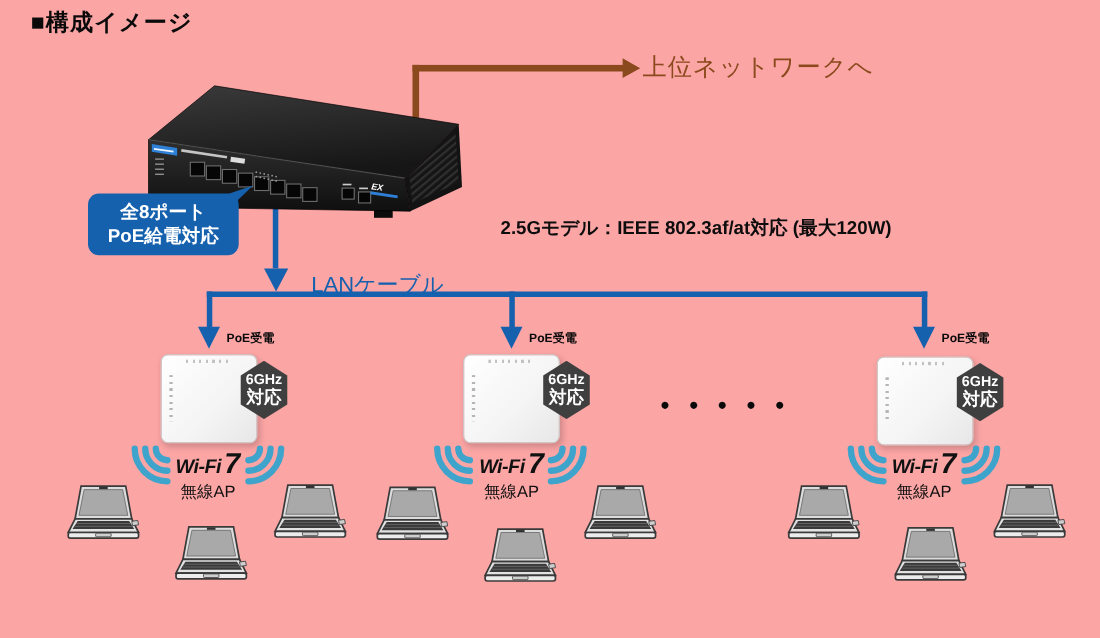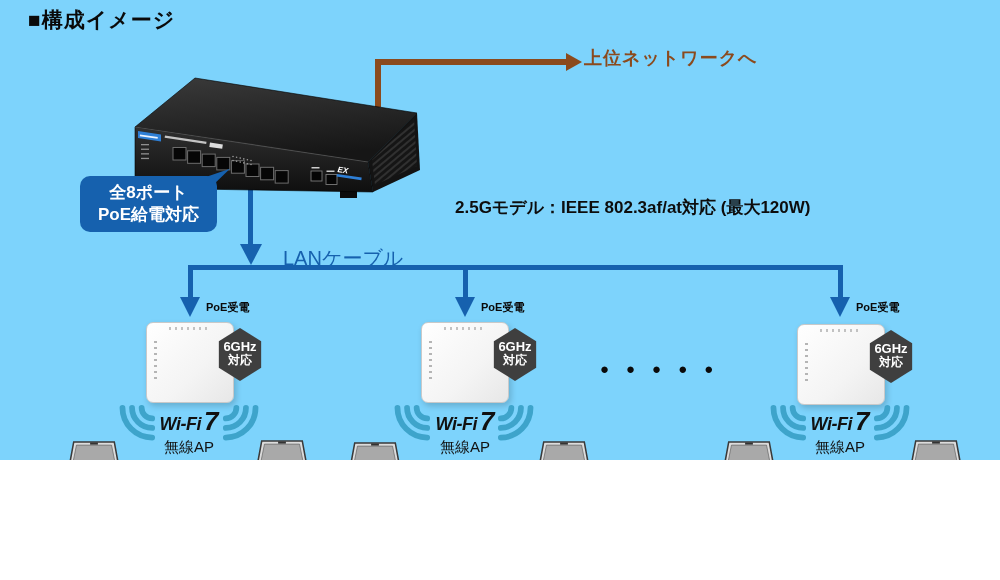--- a/index.html
+++ b/index.html
@@ -1,29 +1,29 @@
 <!DOCTYPE html>
 <html><head>
 <meta charset="utf-8">
 <style>
   html,body{margin:0;padding:0;background:#fff;}
-  .canvas{position:relative;width:1000px;height:460px;background:#7dd3fc;overflow:hidden;
+  .canvas{position:relative;width:1000px;height:580px;background:#fca5a5;overflow:hidden;
           font-family:"Liberation Sans","DejaVu Sans",sans-serif;color:#111;}
   .abs{position:absolute;}
 
   
   .page-title{left:28px;top:6px;font-size:21px;font-weight:700;letter-spacing:1px;color:#0a0a0a;}
 
   
   .up-v{left:375px;top:59px;width:6px;height:48px;background:#8B4A1D;z-index:1;}
   .up-h{left:375px;top:59px;width:193px;height:6px;background:#8B4A1D;z-index:1;}
   .up-head{left:566px;top:53px;width:0;height:0;border-left:16px solid #8B4A1D;
            border-top:9px solid transparent;border-bottom:9px solid transparent;z-index:1;}
   .uplink-text{left:584px;top:46px;z-index:1;}
-  .uplink-text .h{font-size:18px;font-weight:700;color:#8B4A1D;letter-spacing:1px;}
+  .uplink-text .h{font-size:22px;font-weight:400;color:#8B4A1D;letter-spacing:1px;}
   .uplink-text .s{font-size:15px;font-weight:700;color:#111;margin-top:9px;}
   .uplink-text .n{font-size:13px;color:#222;margin-top:3px;}
 
   
   .switch-svg{left:105px;top:75px;z-index:2;}
 
   
   .bubble{left:80px;top:176px;width:137px;height:56px;background:#1661AE;border-radius:10px;
           display:flex;flex-direction:column;align-items:center;justify-content:center;
           color:#fff;font-size:17px;font-weight:700;line-height:1.3;z-index:3;text-align:center;}
@@ -57,21 +57,21 @@
       background:repeating-linear-gradient(#b5b5b5 0 2px,transparent 2px 6px);}
   .ap .topdots{position:absolute;left:22px;top:4px;width:40px;height:3px;
       background:repeating-linear-gradient(90deg,#c2c2c2 0 2px,transparent 2px 6px);}
   .a1{left:146px;top:322px;} .a2{left:421px;top:322px;} .a3{left:797px;top:324px;}
 
   
   .hex{width:46px;height:53px;background:#3F3F3F;color:#fff;text-align:center;z-index:4;
        clip-path:polygon(50% 0,96% 25%,96% 75%,50% 100%,4% 75%,4% 25%);
        display:flex;flex-direction:column;align-items:center;justify-content:center;line-height:1.15;}
   .hex .l1{font-size:13px;font-weight:700;}
-  .hex .l2{font-size:12px;font-weight:700;font-family:Liberation Mono, monospace;}
+  .hex .l2{font-size:16px;font-weight:700;}
   .x1{left:217px;top:328px;} .x2{left:492px;top:328px;} .x3{left:868px;top:330px;}
 
   
   .wifi{width:46px;height:46px;}
   .wifi-l{transform:rotate(180deg);}
   .wifi-r{transform:scaleX(-1) rotate(180deg);}
   .w1l{left:110px;top:404px;} .w1r{left:222px;top:404px;}
   .w2l{left:385px;top:404px;} .w2r{left:497px;top:404px;}
   .w3l{left:761px;top:404px;} .w3r{left:873px;top:404px;}
   .wifi-text{width:120px;text-align:center;top:406px;}

